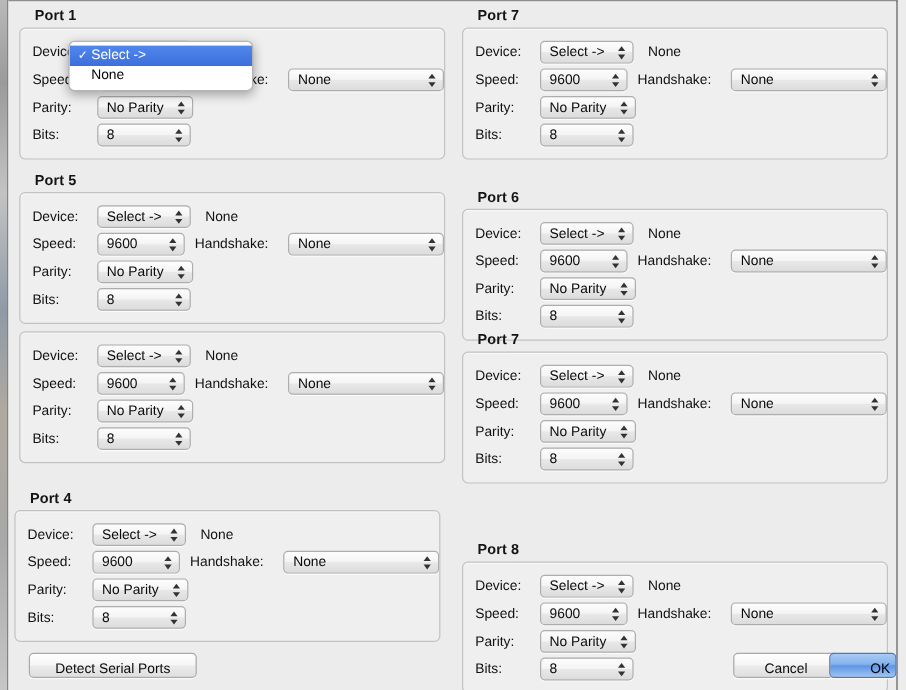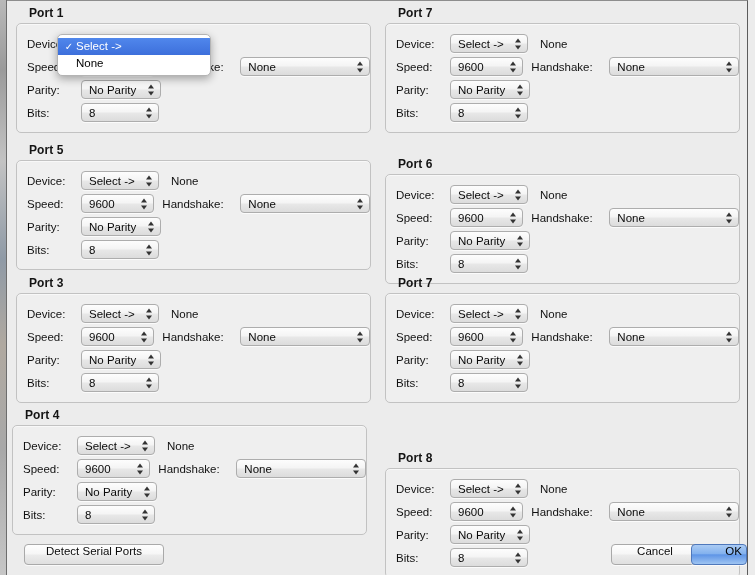--- a/index.html
+++ b/index.html
@@ -176,21 +176,21 @@
   .btn {
     position: absolute;
     height: 21px;
     box-sizing: border-box;
     border: 1px solid #a9a9a9;
     border-radius: 4px;
     background: linear-gradient(180deg,#fefefe 0%, #f6f6f6 47%, #ebebeb 53%, #dfdfdf 100%);
     font-size: 11.5px;
     color: #0a0a0a;
     display: flex;
-    align-items: flex-start;
+    align-items: flex-end;
     justify-content: center;
     box-shadow: 0 1px 0 rgba(255,255,255,0.7);
   }
   .btn.default {
     border: 1px solid #4f78bb;
     background: linear-gradient(180deg,#aacbf4 0%, #84b2ee 45%, #5f95e6 52%, #9ec4f2 100%);
     color: #000;
     padding-left: 29px;
   }
   #detect-serial-ports-button { left: 17px; top: 543px; width: 140px; }
@@ -279,21 +279,20 @@
             <div class="field-row">
               <span class="field-label">Bits:</span>
               <div class="popup w-small">
                 <span>8</span>
                 <span class="arrows"></span>
               </div>
             </div>
           </div>
         </div>
         <div class="port-group" style="left: 9px; top: 275px;">
-          <div class="group-title">Port 3</div>
           <div class="group-box">
             <div class="field-row">
               <span class="field-label">Device:</span>
               <div class="popup w-small">
                 <span>Select -&gt;</span>
                 <span class="arrows"></span>
               </div>
               <span class="static-value">None</span>
             </div>
             <div class="field-row">

